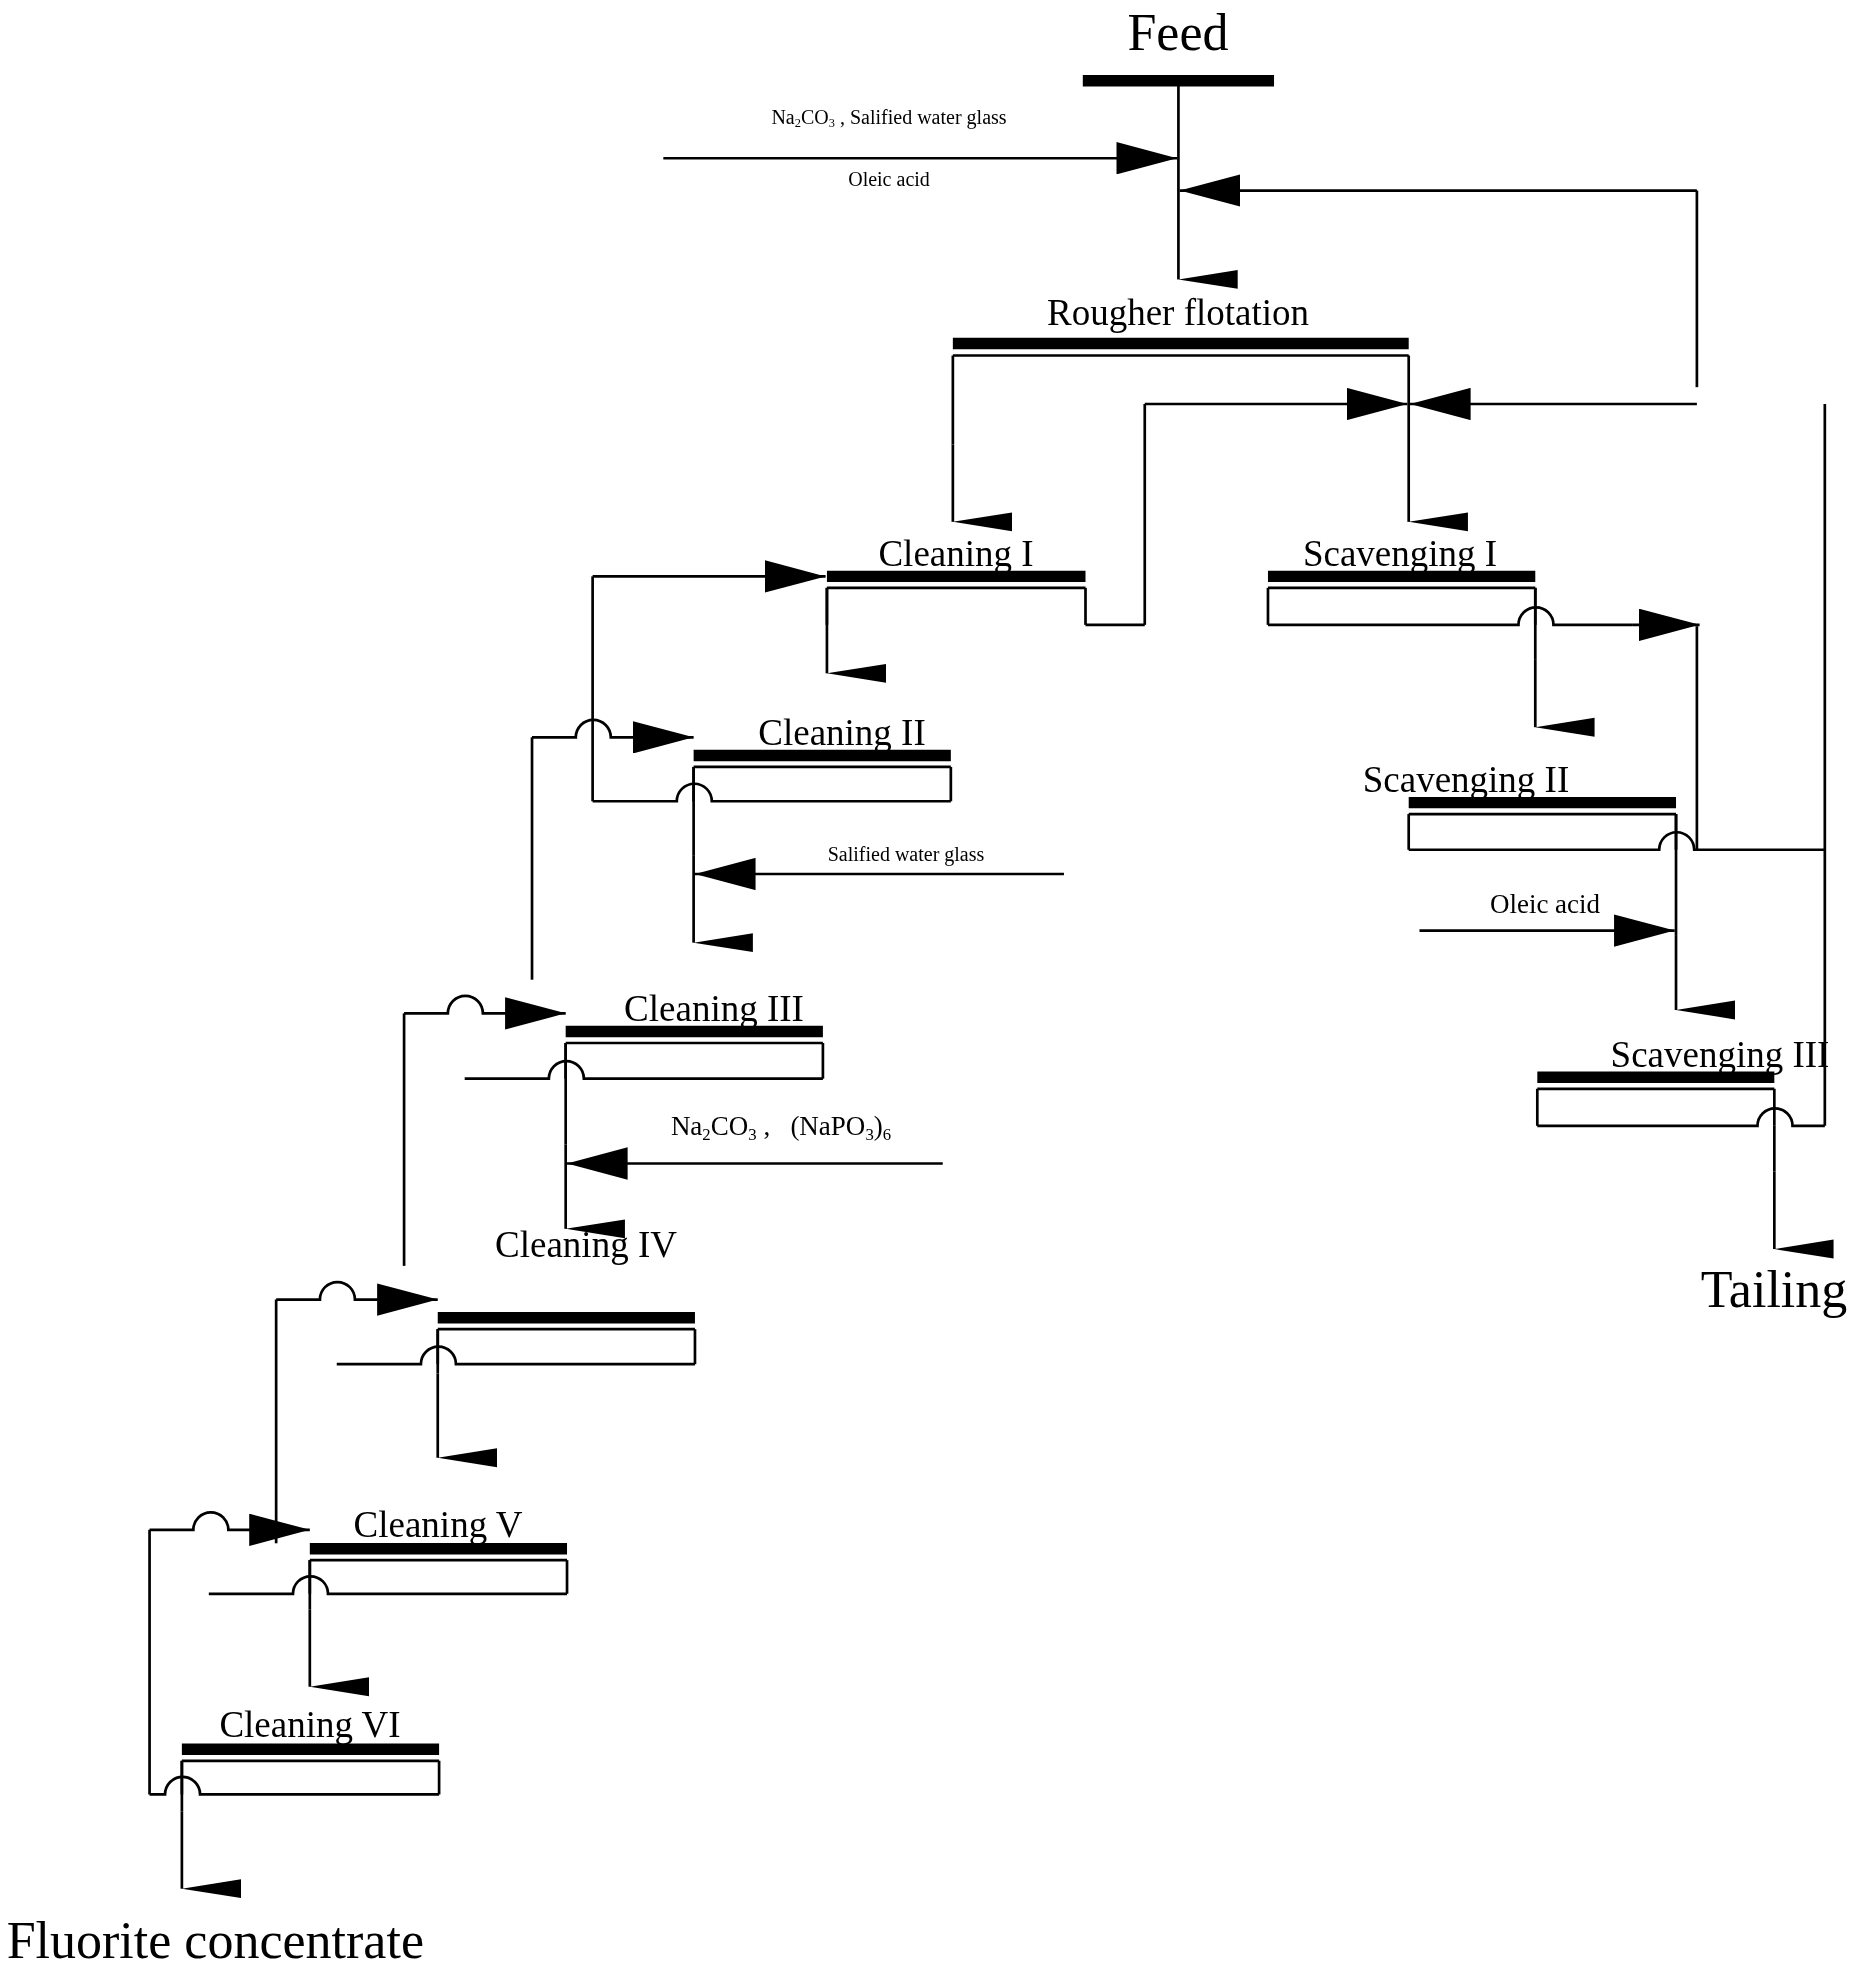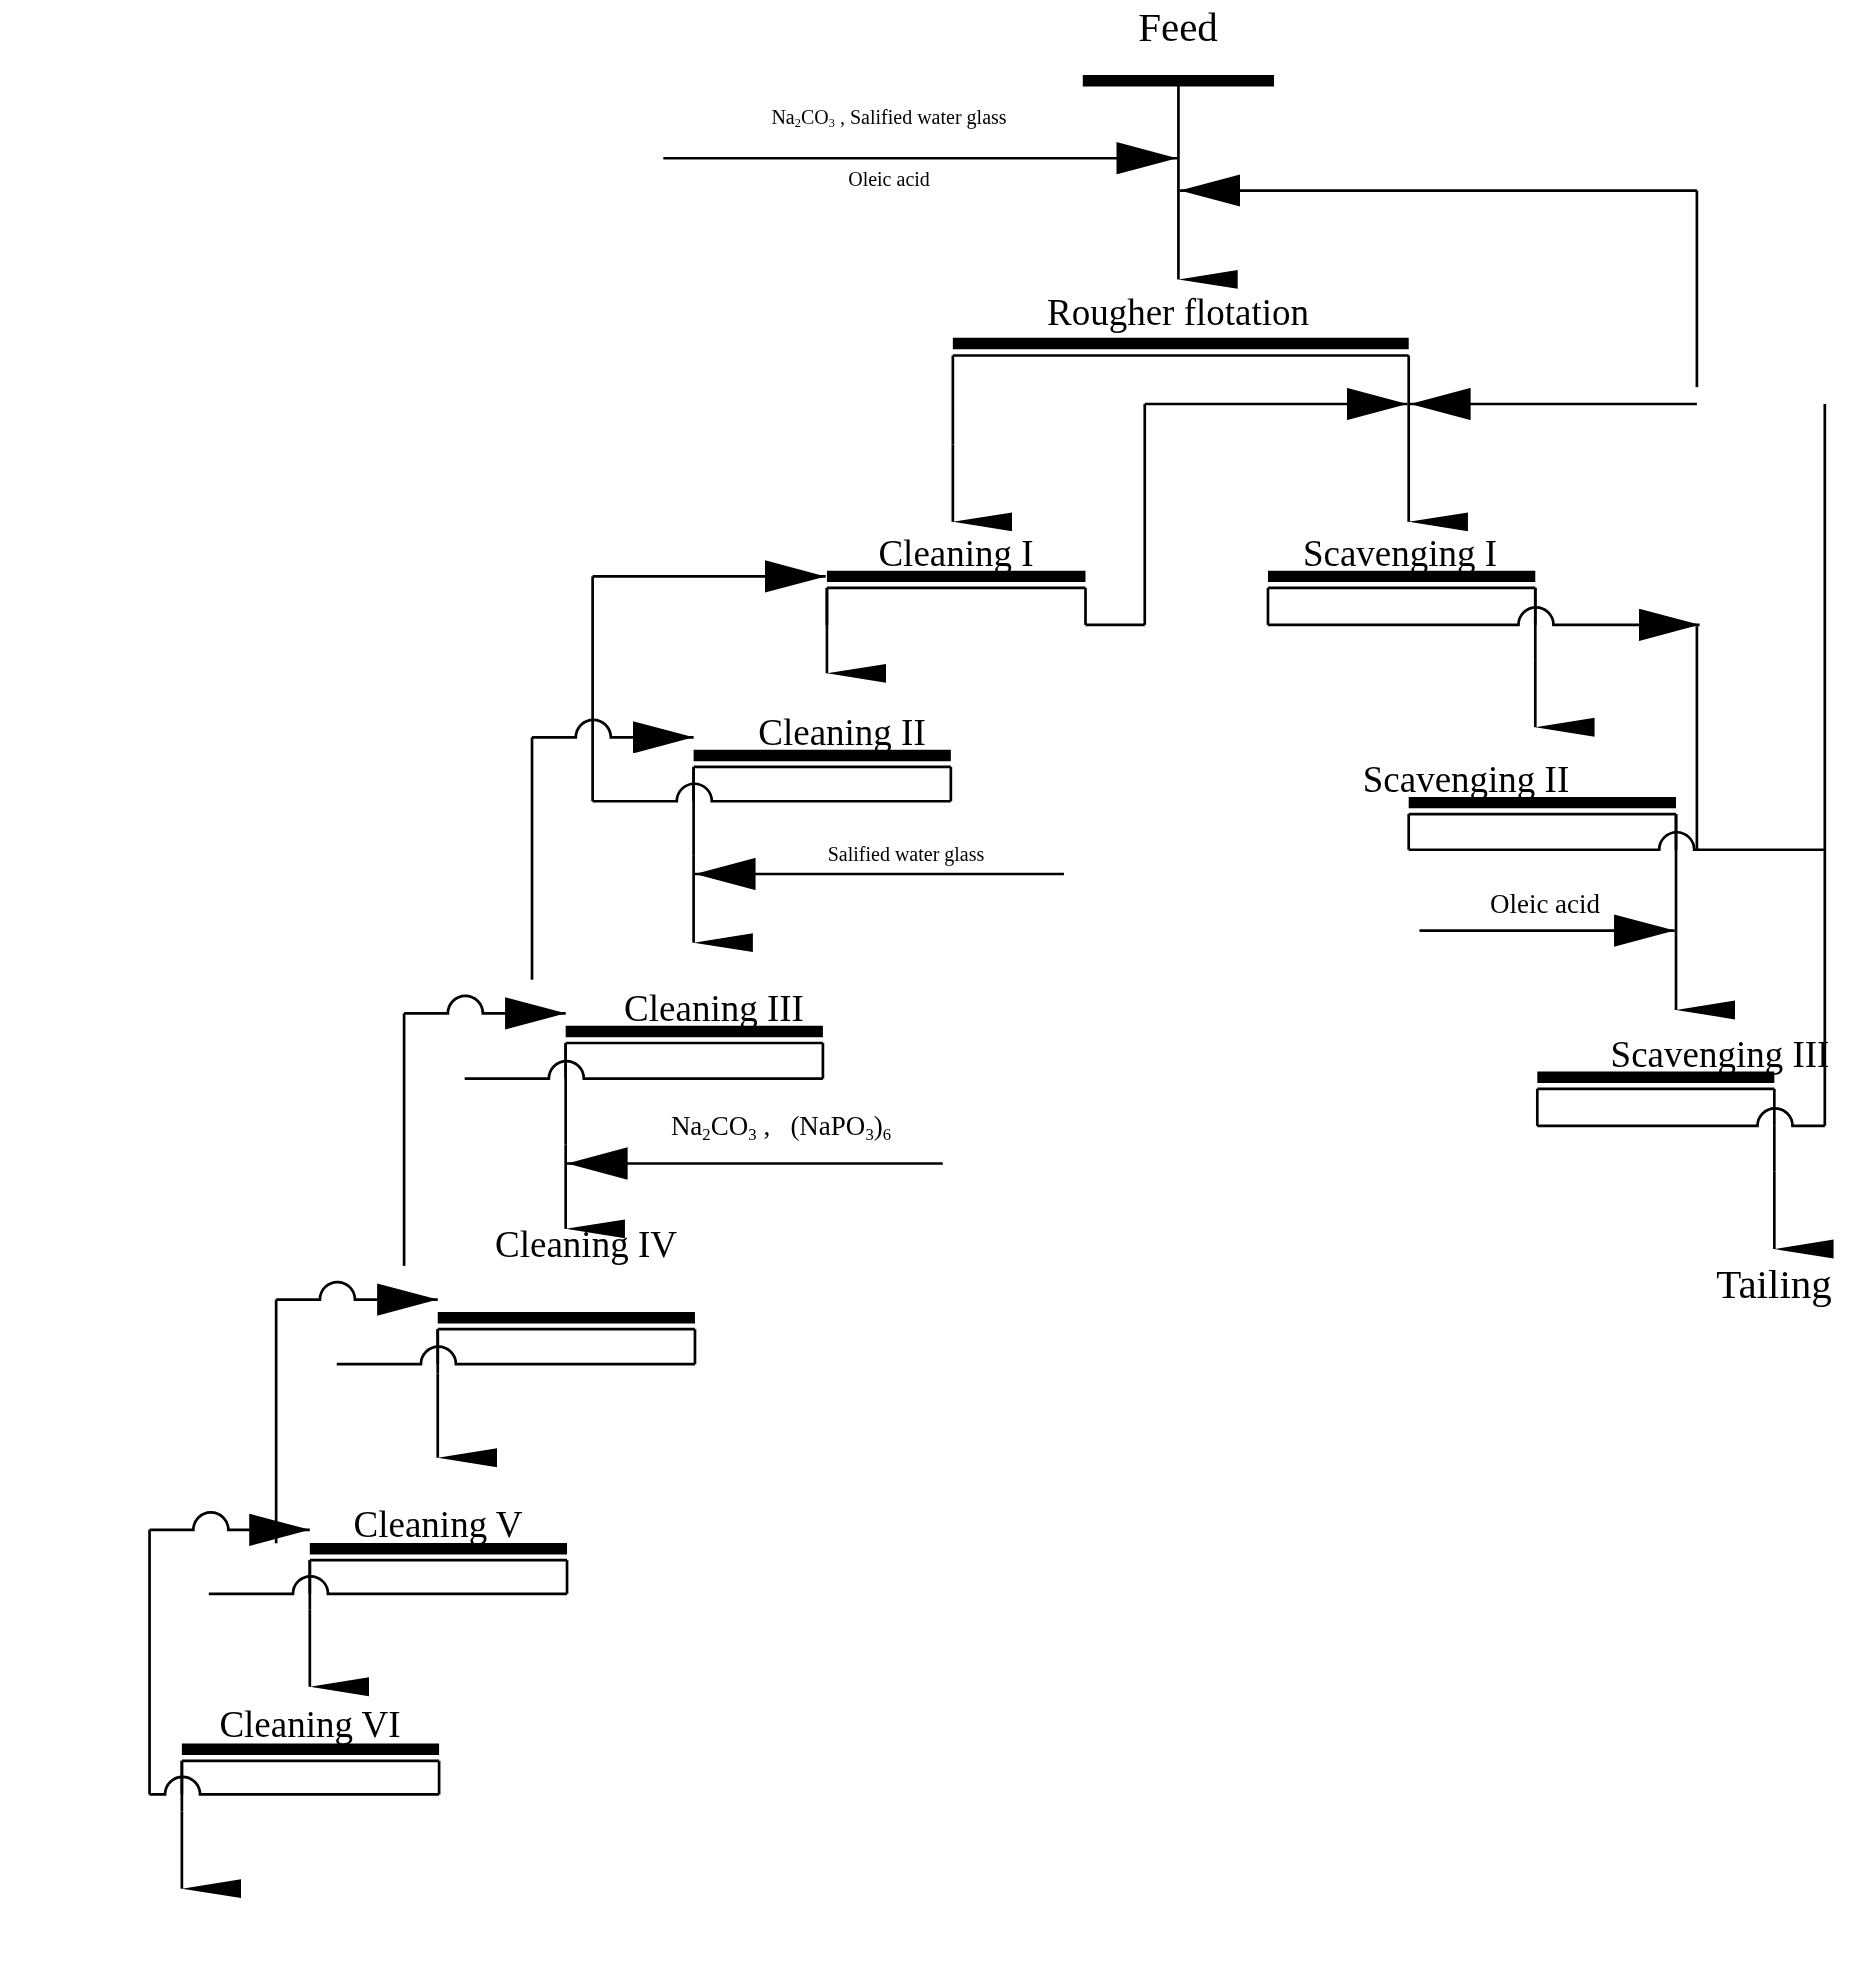--- a/index.html
+++ b/index.html
@@ -3,21 +3,21 @@
 <meta charset="utf-8">
 <style>
   html,body{margin:0;padding:0;background:#ffffff;}
   body{width:1868px;height:1985px;overflow:hidden;
        font-family:"Liberation Serif","DejaVu Serif",serif;color:#000;}
   #sheet{position:relative;width:1868px;height:1985px;background:#fff;}
   svg{position:absolute;left:0;top:0;width:1868px;height:1985px;}
   .lbl{position:absolute;white-space:nowrap;color:#000;
        font-family:"Liberation Serif","DejaVu Serif",serif;}
   .unit{font-size:37px;}
-  .big{font-size:41px;}
+  .big{font-size:52px;}
   .reag{font-size:20px;}
   .reag-sm{font-size:27px;}
   .ctr{transform:translateX(-50%);}
   sub{font-size:0.62em;vertical-align:-0.28em;}
 </style>
 </head>
 <body>
 
 <div id="sheet">
 
@@ -225,15 +225,16 @@
   <div class="lbl unit ctr" style="left:1720px;top:1033px;">Scavenging III</div>
 
   <div class="lbl unit ctr" style="left:586px;top:1223px;">Cleaning  IV</div>
 
   <div class="lbl big ctr" style="left:1774px;top:1260px;">Tailing</div>
 
   <div class="lbl unit ctr" style="left:438px;top:1503px;">Cleaning V</div>
 
   <div class="lbl unit ctr" style="left:310px;top:1703px;">Cleaning VI</div>
 
+  <div class="lbl big" style="left:6.7px;top:1911px;">Fluorite concentrate</div>
 
 </div>
 
 
 </body></html>

